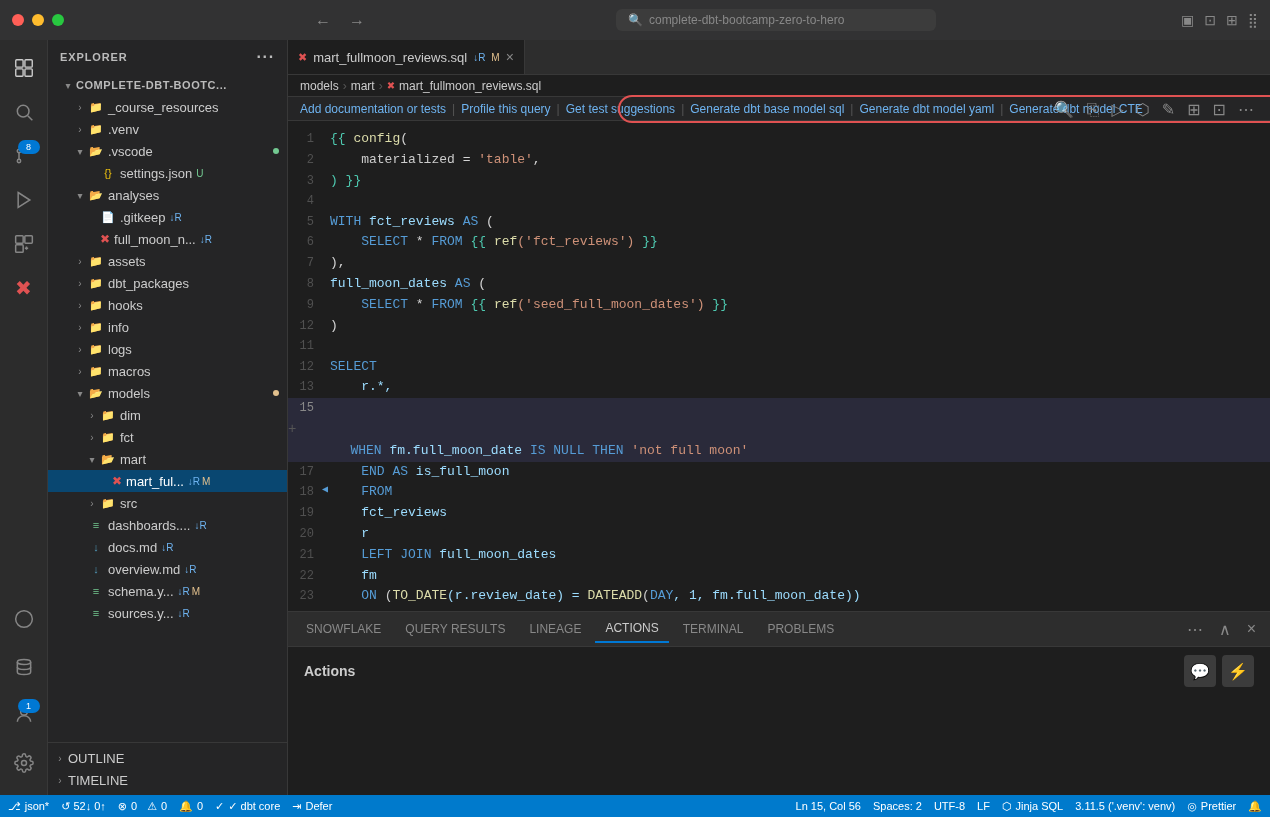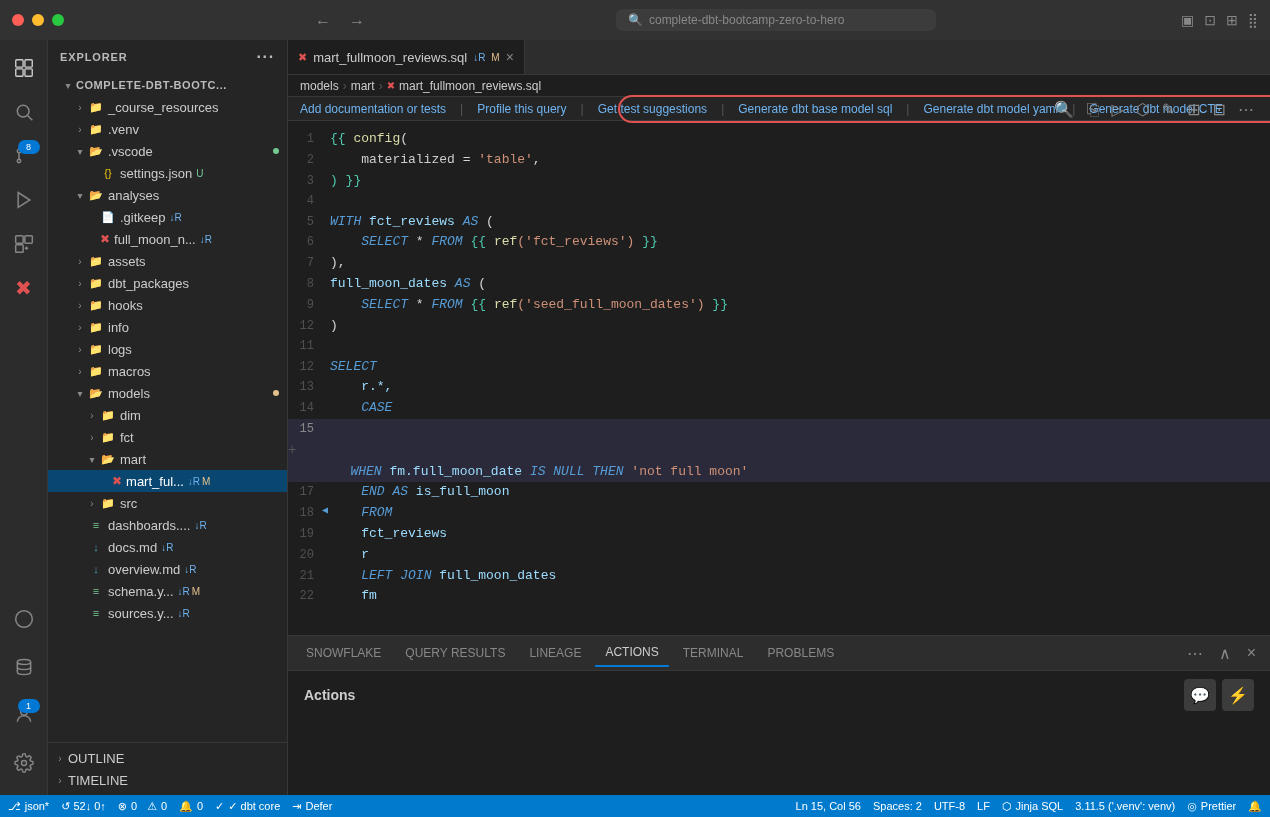--- a/index.html
+++ b/index.html
@@ -280,21 +280,21 @@
     
     #action-links-bar {
       height: 24px;
       background: #252526;
       display: flex;
       align-items: center;
       padding: 0 12px;
       font-size: 12px;
       color: #6eb3f0;
       border-bottom: 1px solid #383838;
-      gap: 8px;
+      gap: 0;
       flex-shrink: 0;
       position: relative;
     }
     .action-link {
       color: #6eb3f0;
       cursor: pointer;
       white-space: nowrap;
     }
     .action-sep { color: #555; margin: 0 6px; }
     
@@ -342,30 +342,30 @@
       white-space: pre;
     }
     .line-add-btn {
       width: 14px;
       color: #555;
       font-size: 14px;
       flex-shrink: 0;
       cursor: pointer;
     }
     
-    .kw { color: #569cd6; font-style: italic; }
+    .kw { color: #569cd6; }
     .str { color: #ce9178; }
     .fn { color: #dcdcaa; }
     .tmpl { color: #4ec9b0; }
     .op { color: #d4d4d4; }
     .var { color: #9cdcfe; }
 
     
     #bottom-panel {
-      height: 160px;
+      height: 184px;
       display: flex;
       flex-direction: column;
       background: #1e1e1e;
       border-top: 1px solid #383838;
       flex-shrink: 0;
     }
     #panel-tabs {
       height: 35px;
       background: #2d2d2d;
       display: flex;
@@ -840,24 +840,20 @@
       <div class="code-line">
         <span class="line-num">12</span>
         <span class="line-content"><span class="kw">SELECT</span></span>
       </div>
 
       <div class="code-line">
         <span class="line-num">13</span>
         <span class="line-content">    <span class="var">r.*,</span></span>
       </div>
 
-      <div class="code-line">
-        <span class="line-num">14</span>
-        <span class="line-content">    <span class="kw">CASE</span></span>
-      </div>
 
       <div class="code-line" style="background:#2a2a3a;flex-direction:column;">
         <span class="line-num" style="color:#888;">15</span>
         <span class="line-add-btn">+</span>
         <span class="line-content">        <span class="kw">WHEN</span> <span class="var">fm.full_moon_date</span> <span class="kw">IS NULL</span> <span class="kw">THEN</span> <span class="str">'not full moon'</span></span>
       </div>
 
 
       <div class="code-line">
         <span class="line-num">17</span>
@@ -882,20 +878,24 @@
       <div class="code-line">
         <span class="line-num">21</span>
         <span class="line-content">    <span class="kw">LEFT JOIN</span> <span class="var">full_moon_dates</span></span>
       </div>
 
       <div class="code-line">
         <span class="line-num">22</span>
         <span class="line-content">    <span class="var">fm</span></span>
       </div>
 
+      <div class="code-line">
+        <span class="line-num">23</span>
+        <span class="line-content">    <span class="kw">ON</span> (<span class="fn">TO_DATE</span><span class="var">(r.review_date) =</span> <span class="fn">DATEADD</span>(<span class="kw">DAY</span><span class="var">, 1, fm.full_moon_date))</span></span>
+      </div>
     </div>
 
     <div id="bottom-panel">
       <div id="panel-tabs">
         <div class="panel-tab">SNOWFLAKE</div>
         <div class="panel-tab">QUERY RESULTS</div>
         <div class="panel-tab">LINEAGE</div>
         <div class="panel-tab active">ACTIONS</div>
         <div class="panel-tab">TERMINAL</div>
         <div class="panel-tab">PROBLEMS</div>

